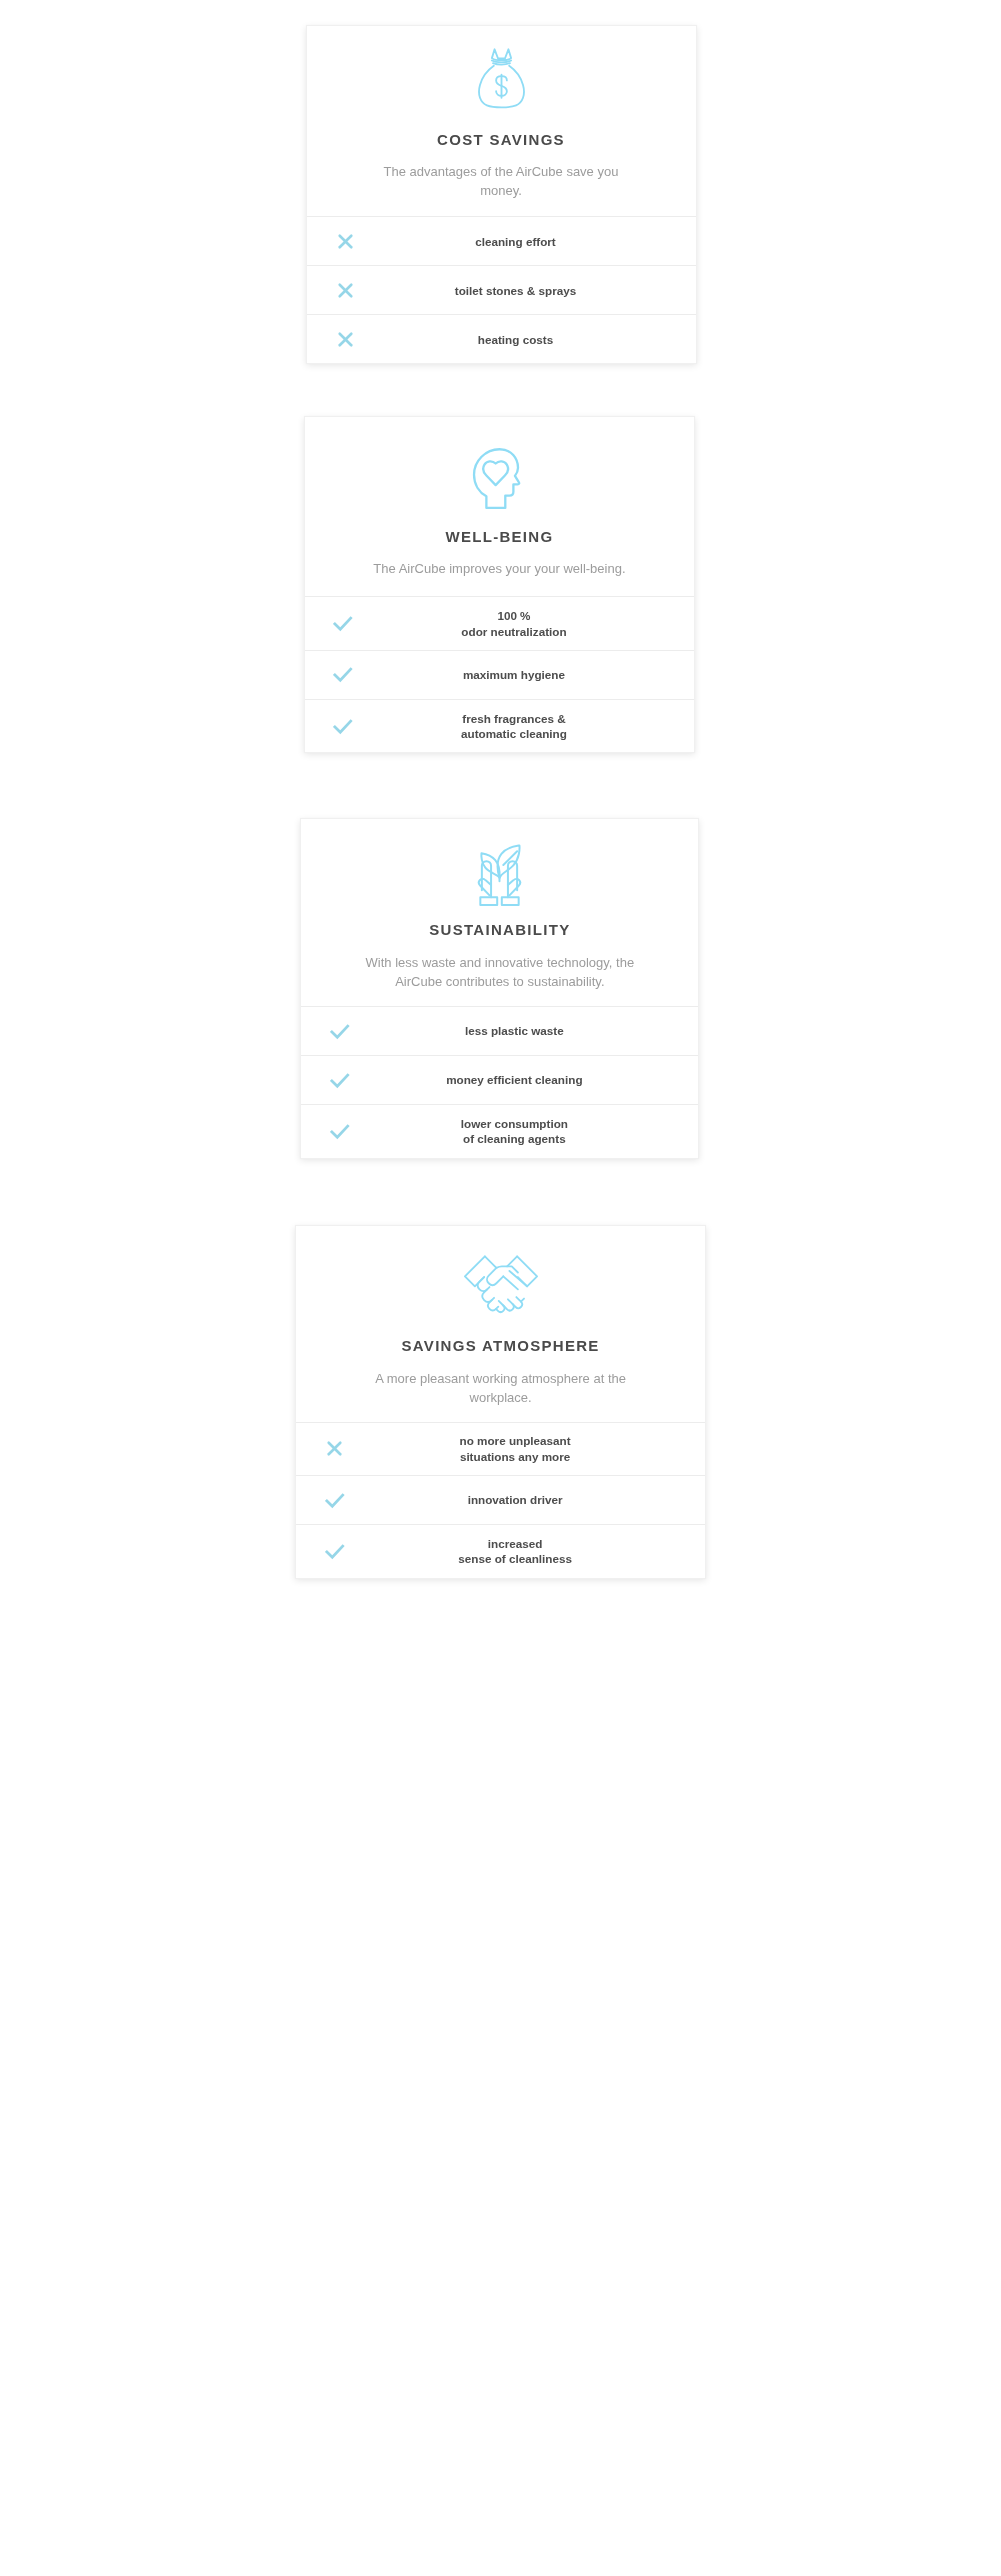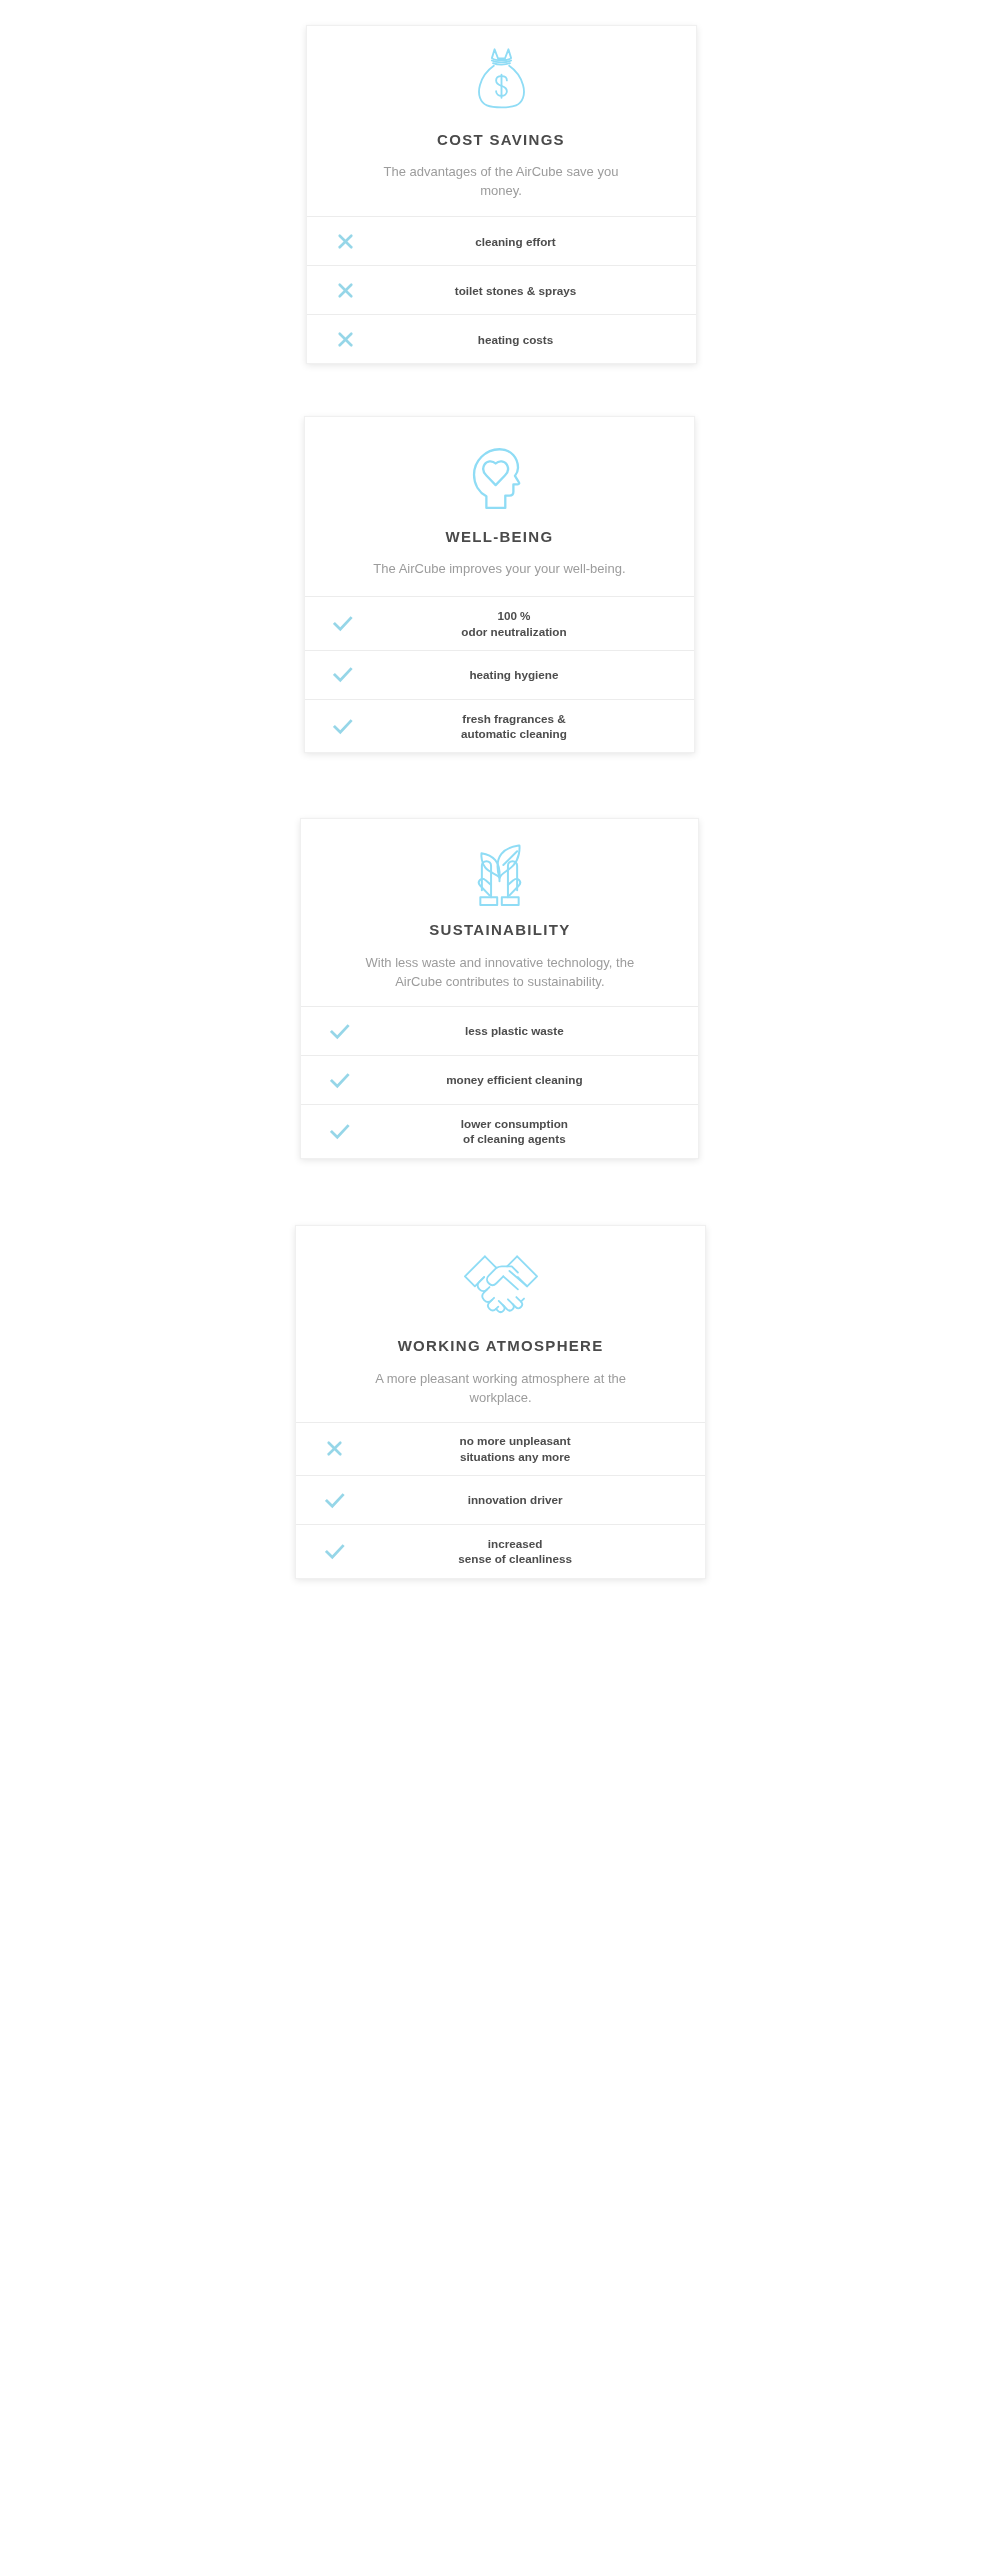--- a/index.html
+++ b/index.html
@@ -169,21 +169,21 @@
           </span>
           <span class="row-label">100 %
 odor neutralization</span>
         </div>
         <div class="list-row">
           <span class="mark">
             <svg width="20" height="17" viewBox="0 0 26 22" fill="none" stroke="#96D6E8" stroke-width="3.6" stroke-linecap="square" stroke-linejoin="miter">
   <path d="M2.5 11.5 L9.5 18.5 L23 4"></path>
 </svg>
           </span>
-          <span class="row-label">heating hygiene</span>
+          <span class="row-label">maximum hygiene</span>
         </div>
         <div class="list-row">
           <span class="mark">
             <svg width="20" height="17" viewBox="0 0 26 22" fill="none" stroke="#96D6E8" stroke-width="3.6" stroke-linecap="square" stroke-linejoin="miter">
   <path d="M2.5 11.5 L9.5 18.5 L23 4"></path>
 </svg>
           </span>
           <span class="row-label">fresh fragrances &amp;
 automatic cleaning</span>
         </div>
@@ -249,21 +249,21 @@
   <path d="M86 46 L63 26"></path>
   <path d="M30 34 L24 40 C21 43 21 47 24 50 C27 53 31 53 34 50 L37 47"></path>
   <path d="M34 50 L30 54 C27 57 27 61 30 64 C33 67 37 67 40 64 L43 61"></path>
   <path d="M40 64 L37 67 C34.5 69.5 34.5 73 37 75.5 C39.5 78 43 78 45.5 75.5 L48.5 72.5"></path>
   <path d="M45.5 75.5 L48 78 C50 80 53 80 55 78 C57 76 57 73 55 71 L49 65"></path>
   <path d="M55 71 L60 76 C62 78 65 78 67 76 C69 74 69 71 67 69 L61 63"></path>
   <path d="M67 69 L71 73 C73 75 76 75 78 73 C80 71 80 68 78 66 L72 60"></path>
   <path d="M78 66 L82 62"></path>
 </svg>
         </div>
-        <div class="card-title">WORKING ATMOSPHERE</div>
+        <div class="card-title">SAVINGS ATMOSPHERE</div>
         <div class="card-sub">A more pleasant working atmosphere at the workplace.</div>
       </div>
       <div class="card-list">
         <div class="list-row">
           <span class="mark">
             <svg width="17" height="17" viewBox="0 0 22 22" fill="none" stroke="#96D6E8" stroke-width="3.4" stroke-linecap="round">
   <path d="M3.5 3.5 L18.5 18.5"></path>
   <path d="M18.5 3.5 L3.5 18.5"></path>
 </svg>
           </span>

